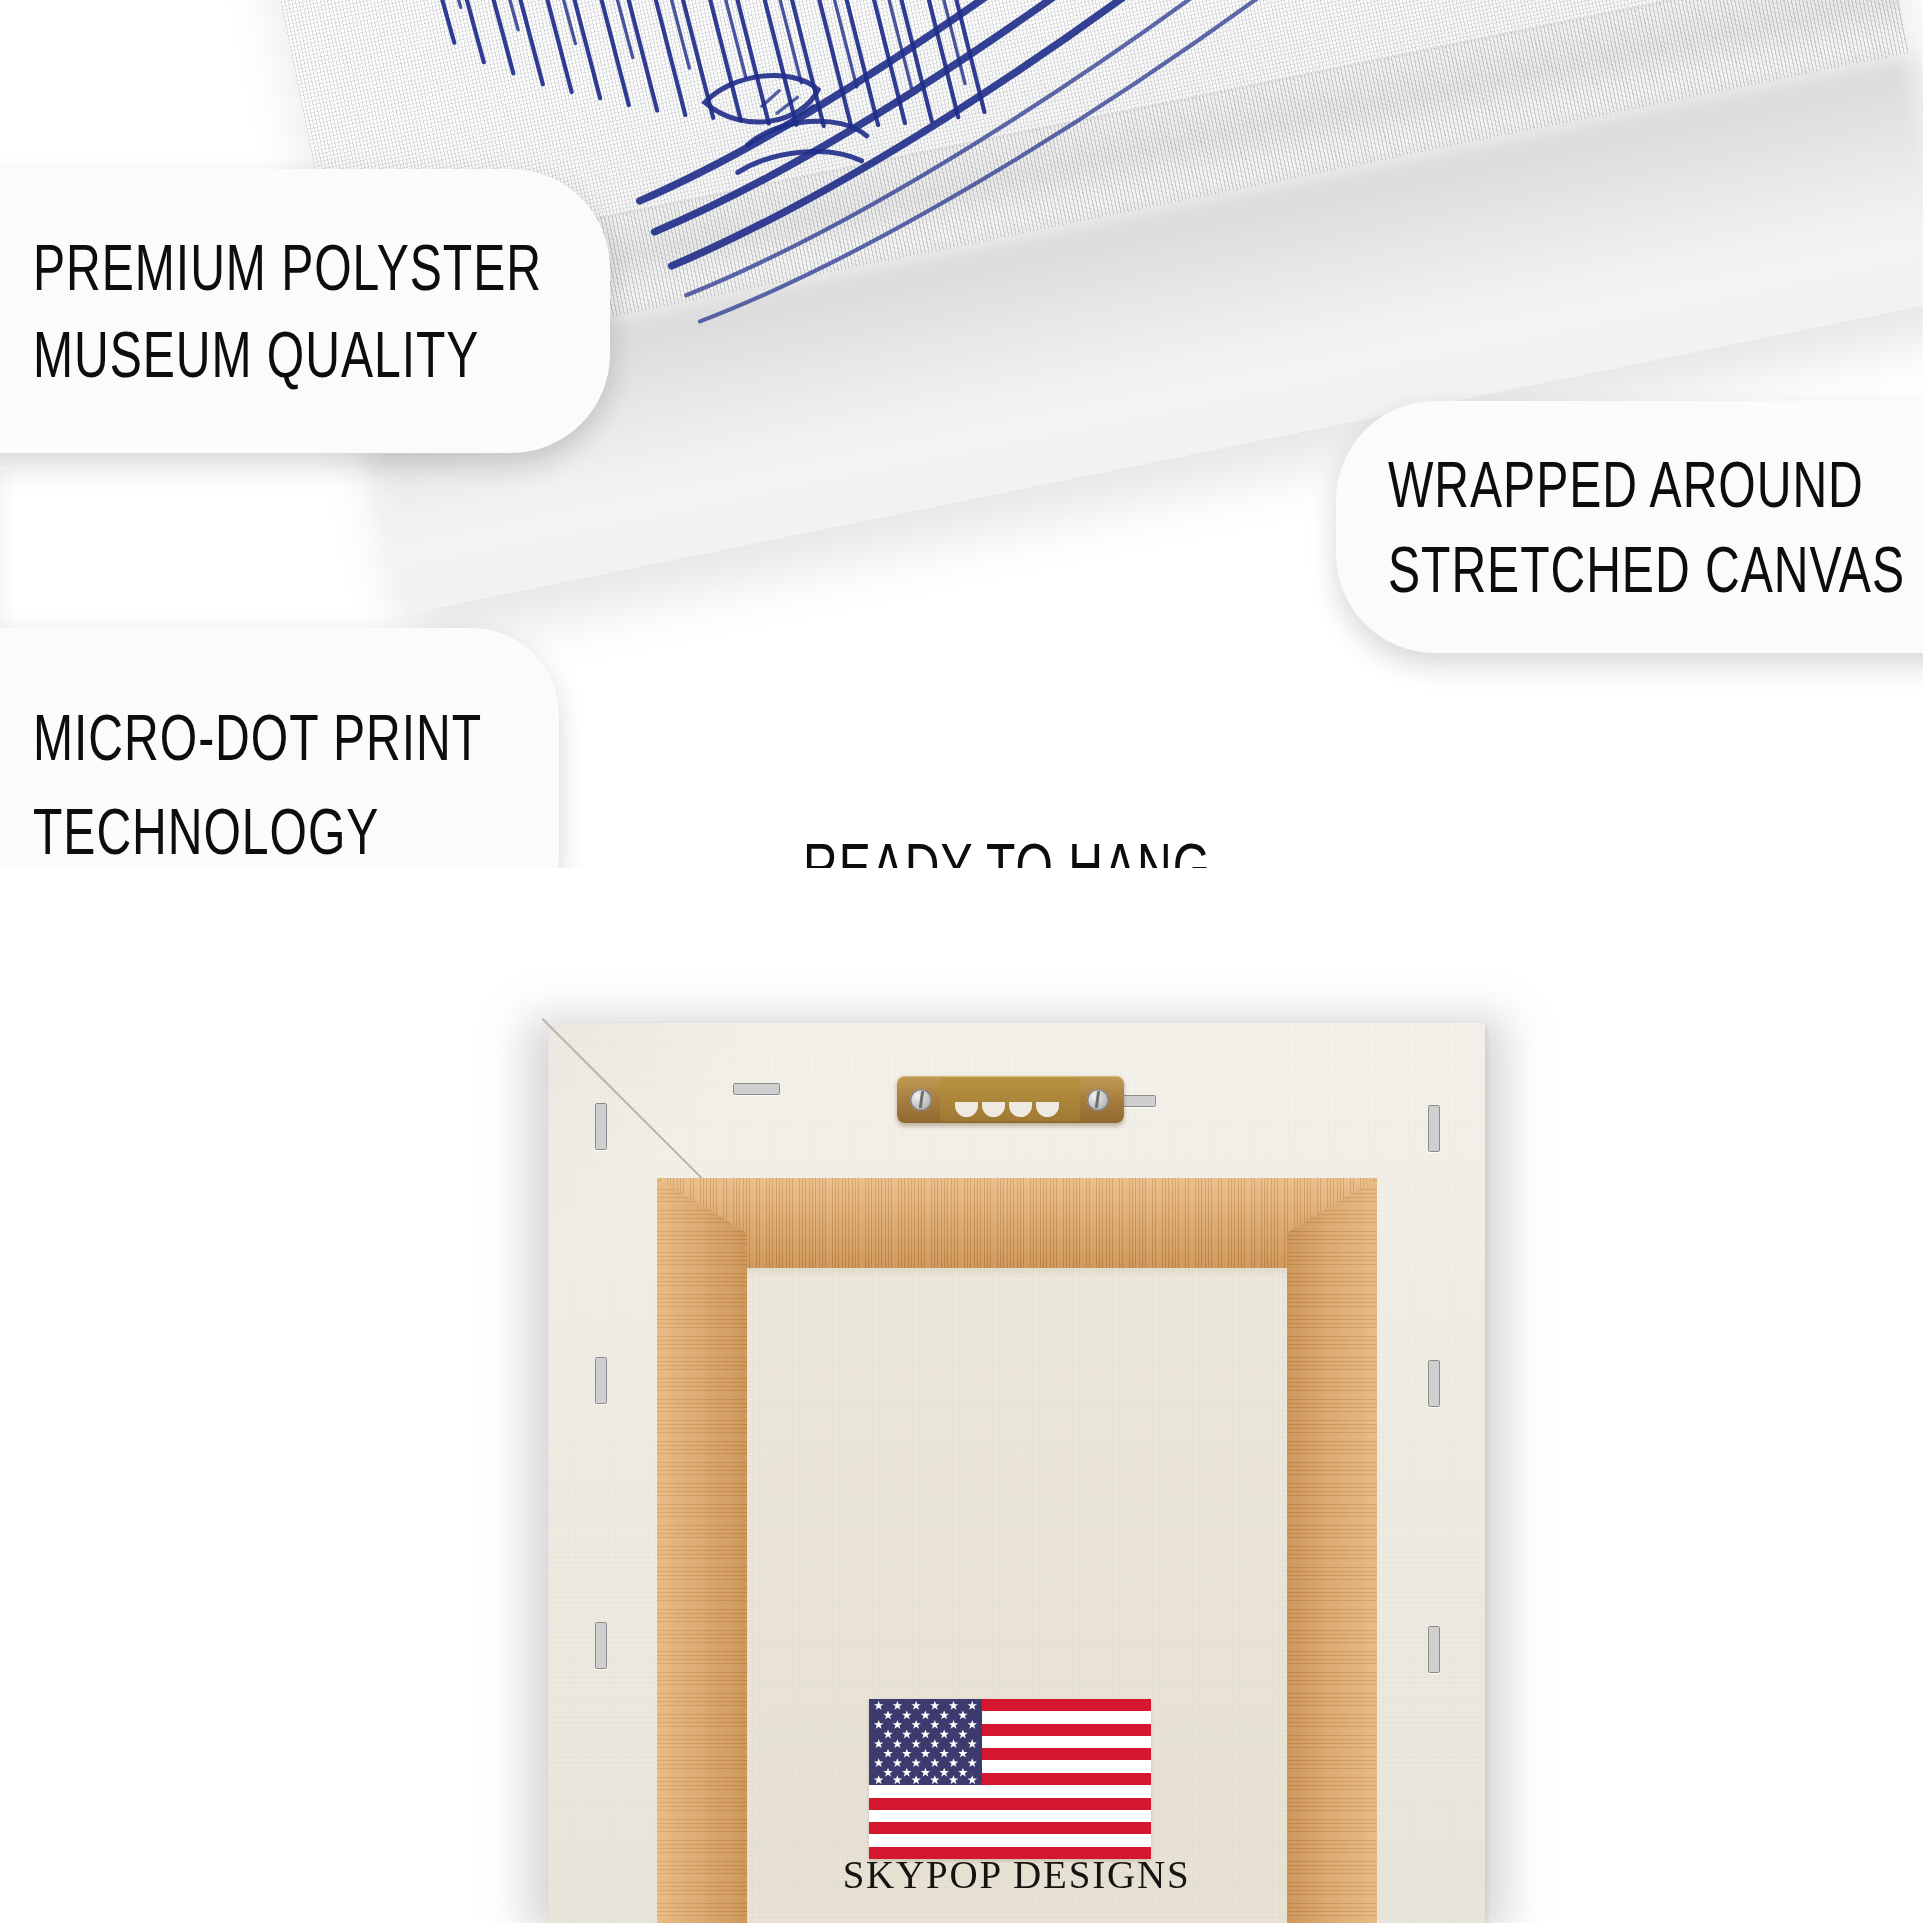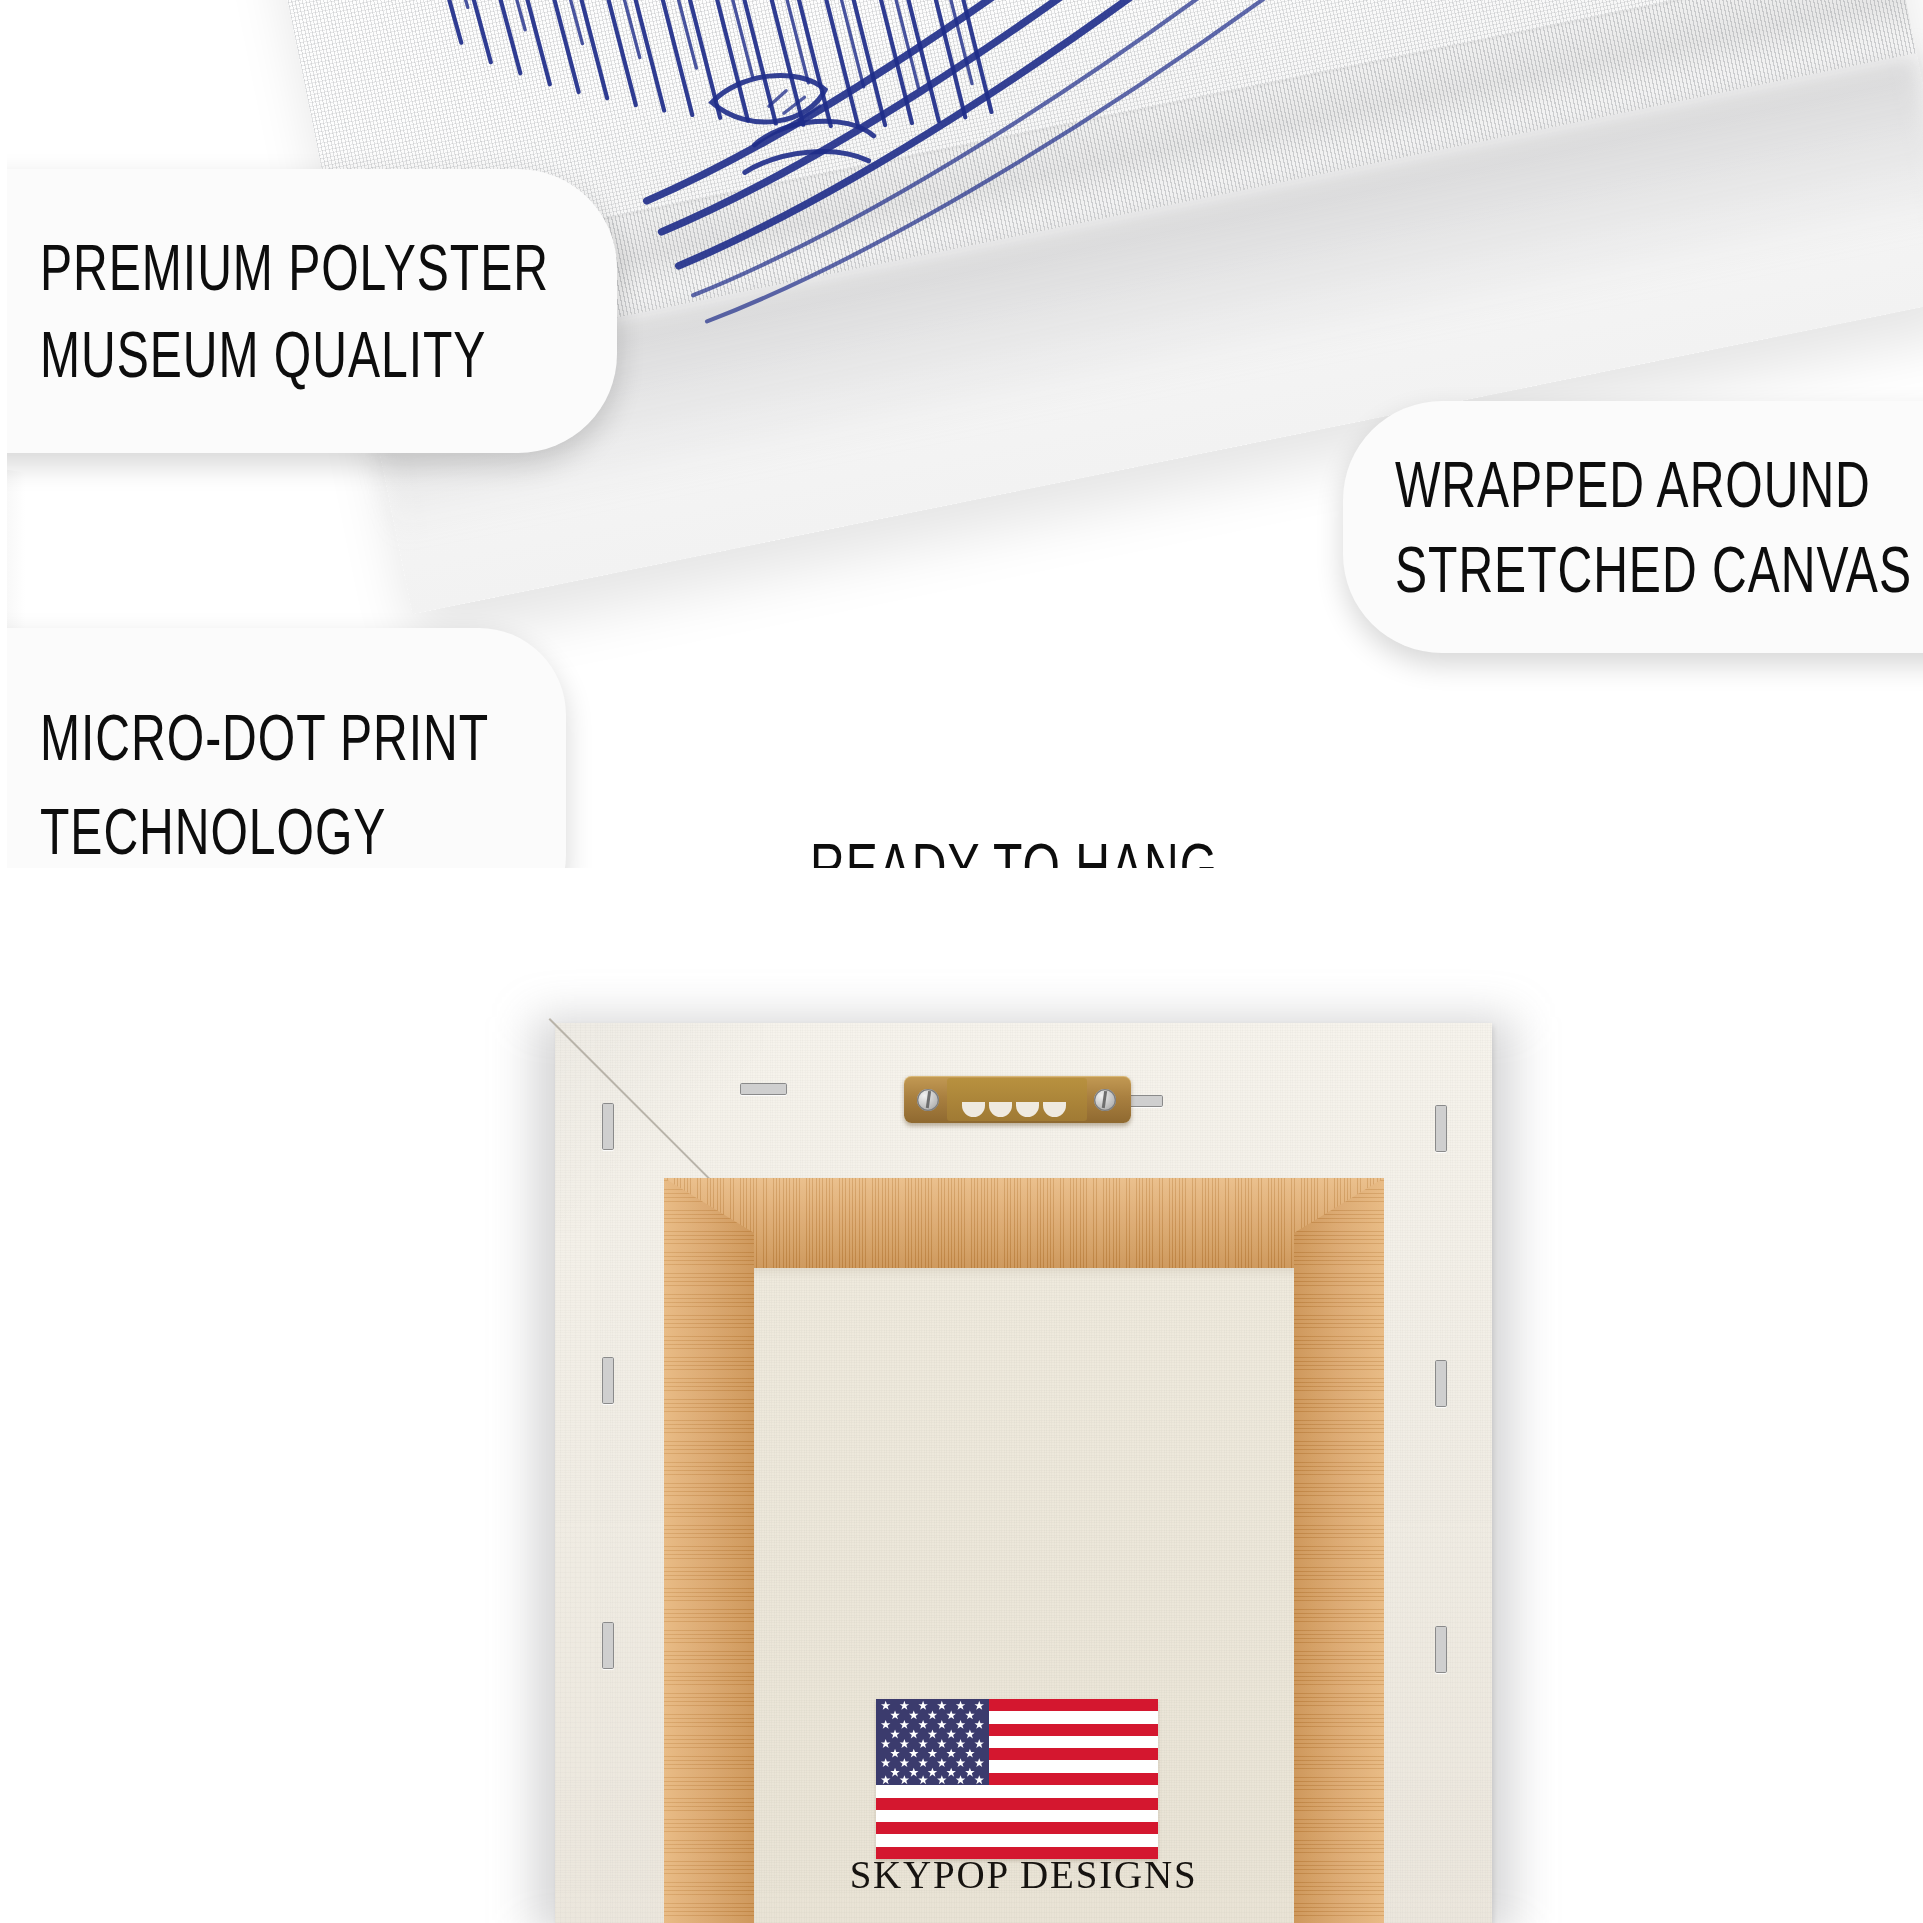--- a/index.html
+++ b/index.html
@@ -3,21 +3,21 @@
 <meta charset="utf-8">
 <style>
   html,body{margin:0;padding:0;}
   body{
     width:1924px;height:1924px;
     background:#ffffff;
     font-family:"Liberation Sans", sans-serif;
     overflow:hidden;
     position:relative;
   }
-  .stage{position:absolute;inset:0;overflow:hidden;margin-left:7px;}
+  .stage{position:absolute;inset:0;overflow:hidden;}
 
   
   .photo-top{
     position:absolute;left:0;top:0;width:1924px;height:868px;
     overflow:hidden;
     background:#ffffff;
   }
   
   .canvas-slab{
     position:absolute;left:209px;top:-351px;width:1586px;height:985px;

